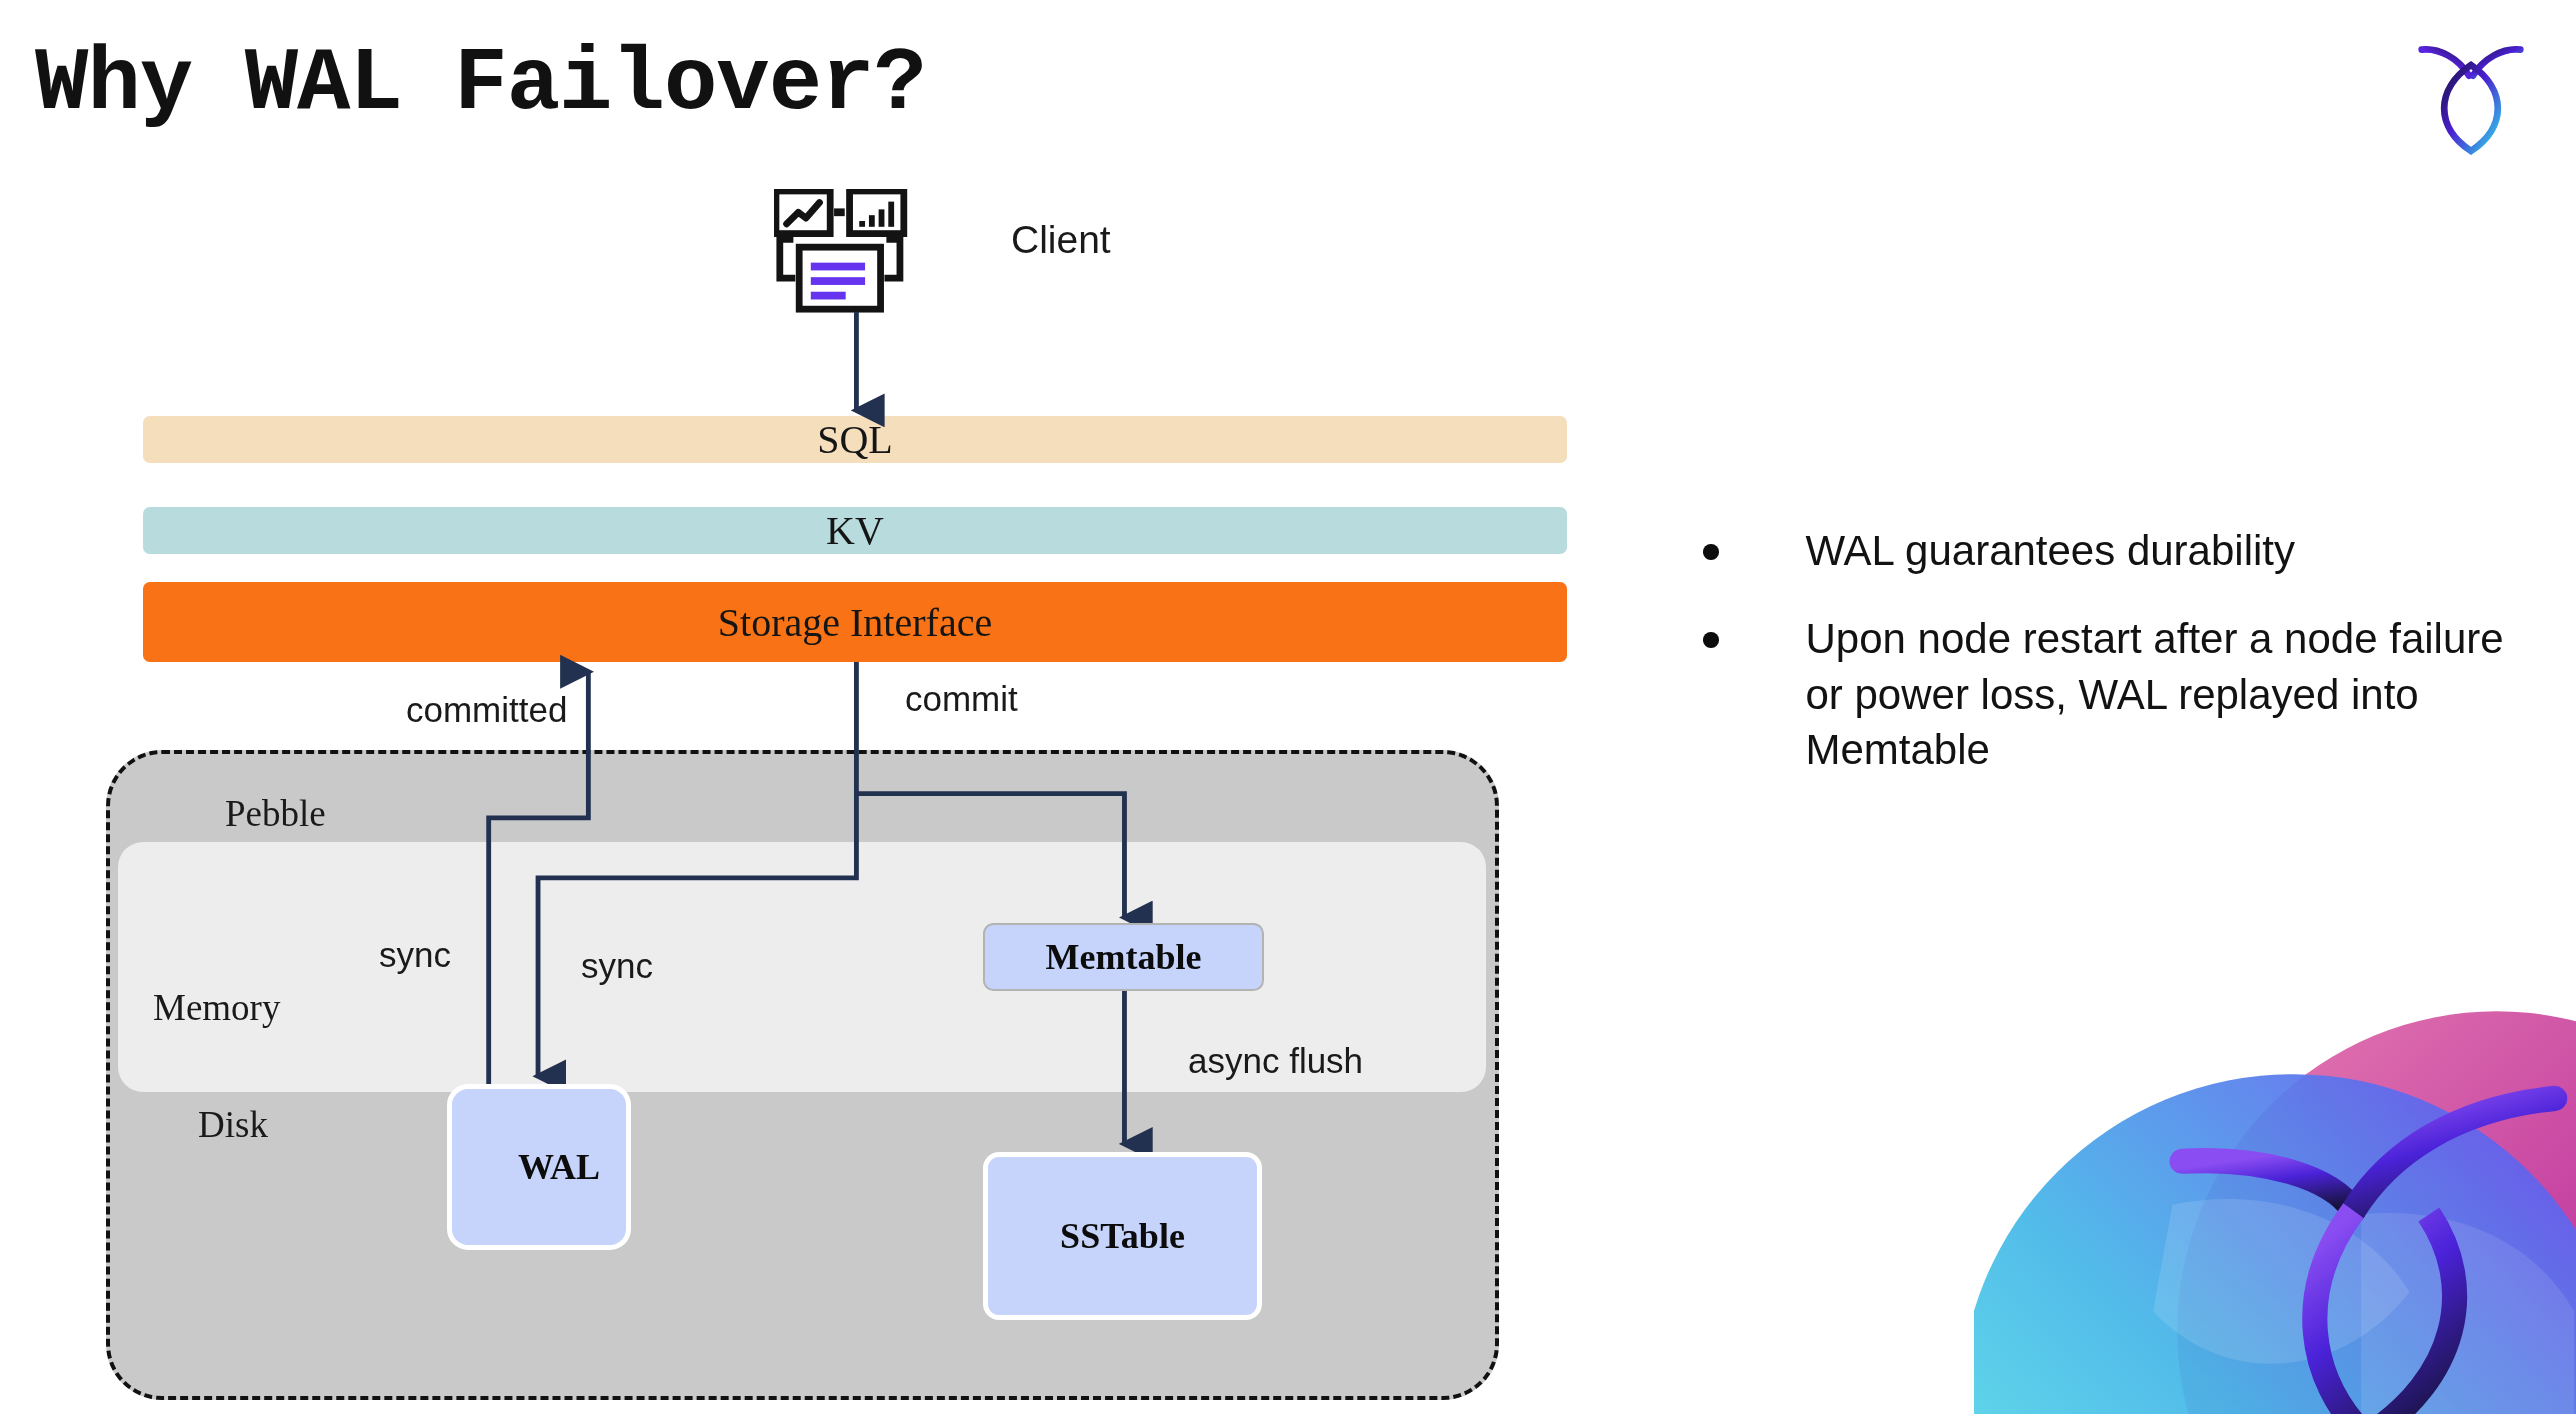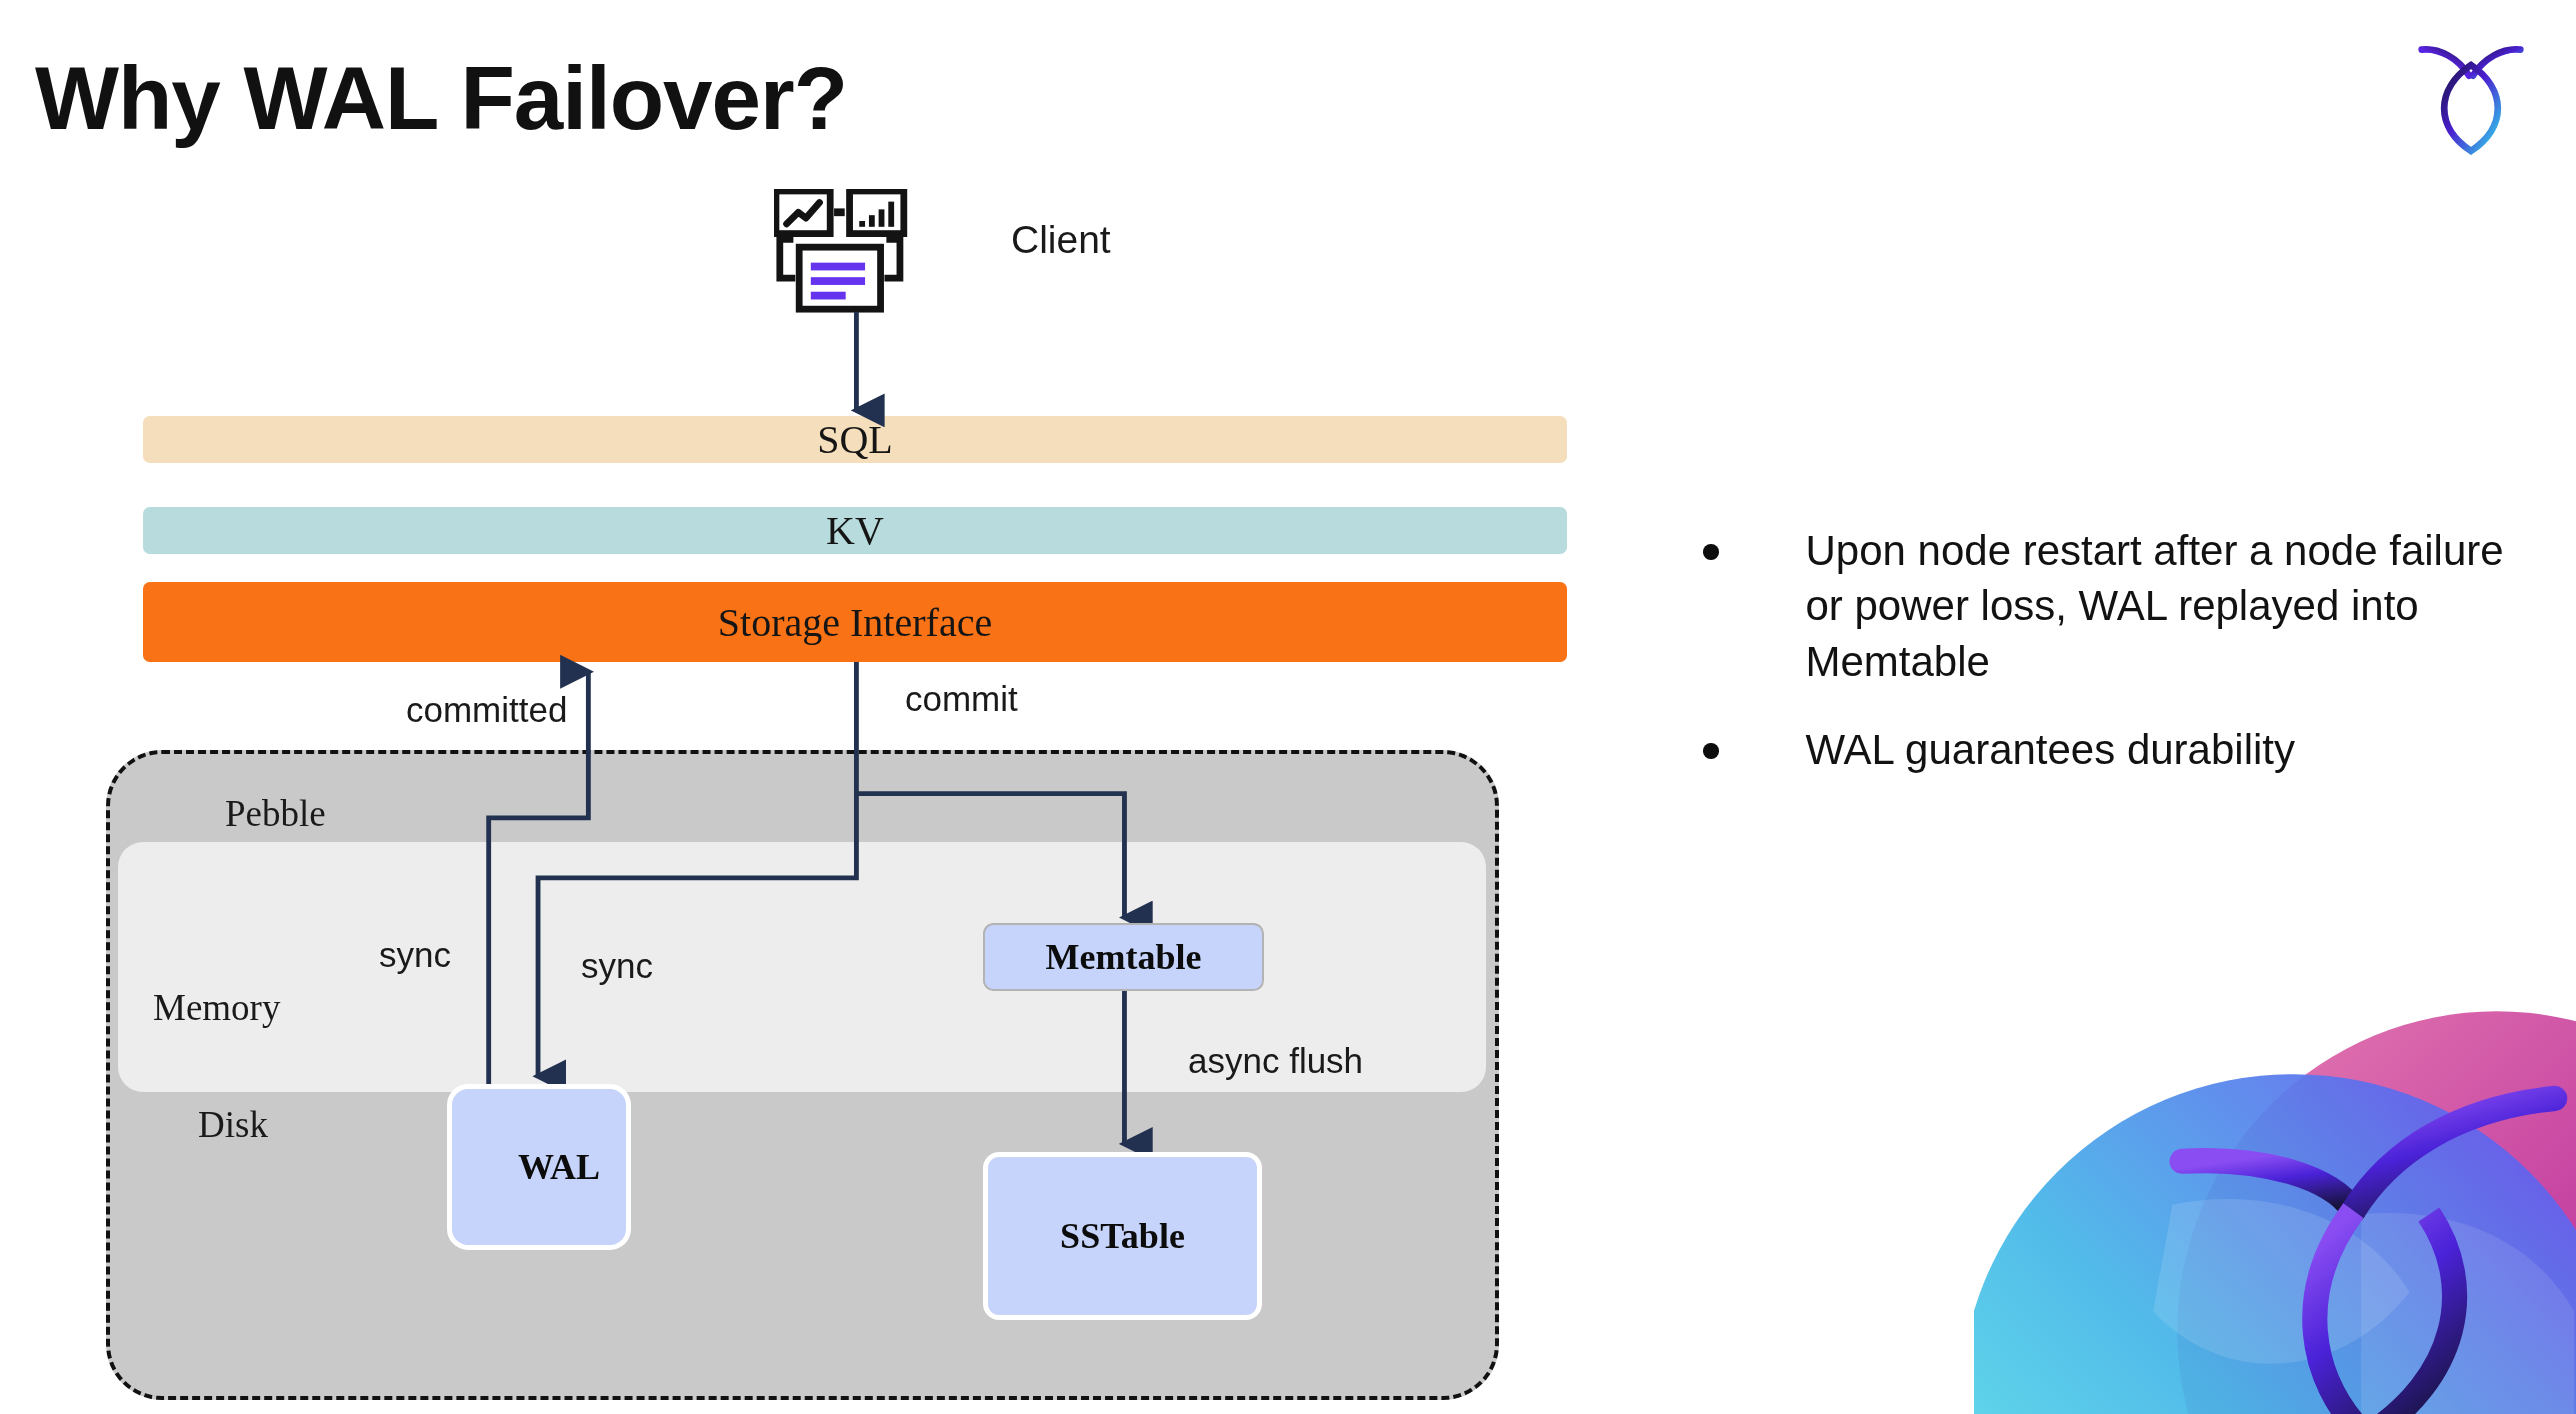--- a/index.html
+++ b/index.html
@@ -3,22 +3,22 @@
 <meta charset="utf-8">
 <style>
   html,body{margin:0;padding:0;background:#fff;}
   body{width:2576px;height:1415px;position:relative;overflow:hidden;
        font-family:"Liberation Sans",sans-serif;}
 
   .abs{position:absolute;}
 
   
   #slide-title{
-    left:35px; top:52px;
-    font-family:Liberation Sans, sans-serif;
+    left:35px; top:38px;
+    font-family:Liberation Mono, monospace;
     font-size:89px; font-weight:700; letter-spacing:-1px;
     color:#111111; line-height:1.05; white-space:nowrap;
   }
 
   
   #logo-mark{ left:2414px; top:33px; width:114px; height:122px; }
 
   
   #corner-art{ left:1974px; top:924px; width:602px; height:491px;
                pointer-events:none; }
@@ -239,20 +239,20 @@
 <div class="abs edge-label" id="lbl-sync-b">sync</div>
 <div class="abs edge-label" id="lbl-asyncflush">async flush</div>
 
 <div class="abs node" id="node-memtable">Memtable</div>
 <div class="abs node" id="node-wal">WAL</div>
 <div class="abs node" id="node-sstable">SSTable</div>
 
 <div class="abs" id="bullet-list">
   <div class="bullet-row">
     <div class="bullet-dot"></div>
-    <div class="bullet-text">Upon node restart after a node failure or power loss, WAL replayed into Memtable</div>
+    <div class="bullet-text">WAL guarantees durability</div>
   </div>
   <div class="bullet-row">
     <div class="bullet-dot"></div>
-    <div class="bullet-text">WAL guarantees durability</div>
+    <div class="bullet-text">Upon node restart after a node failure or power loss, WAL replayed into Memtable</div>
   </div>
 </div>
 
 
 </body></html>

